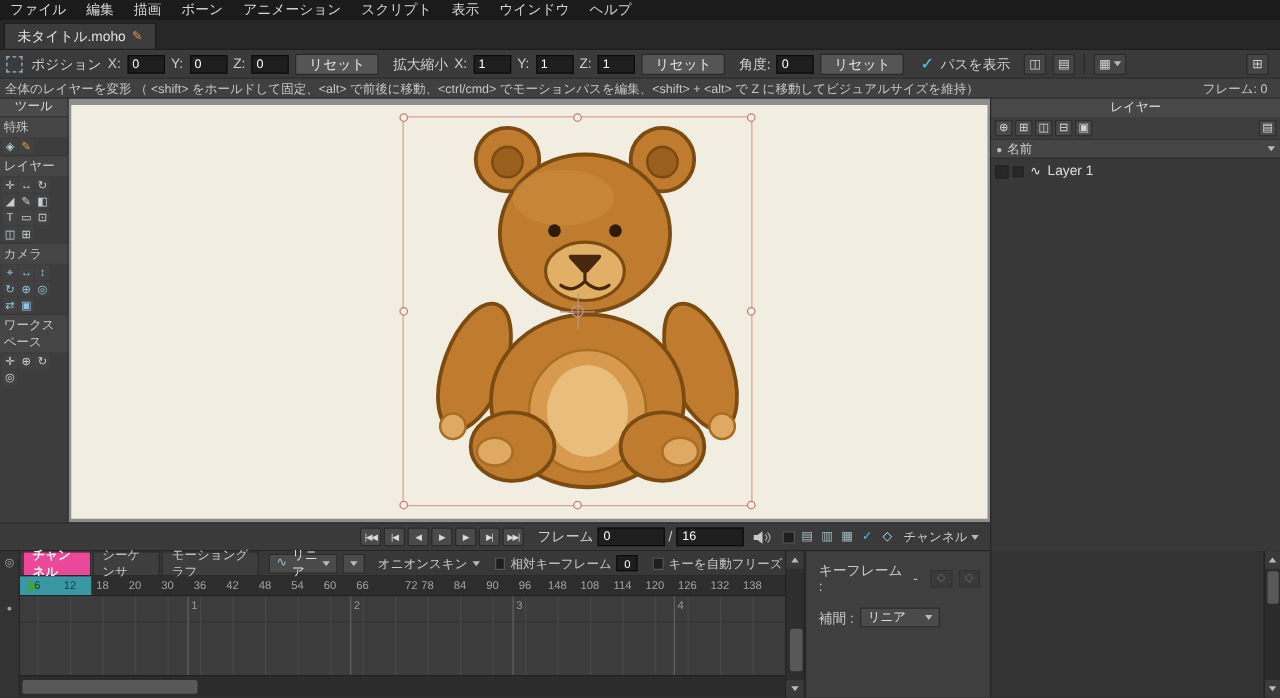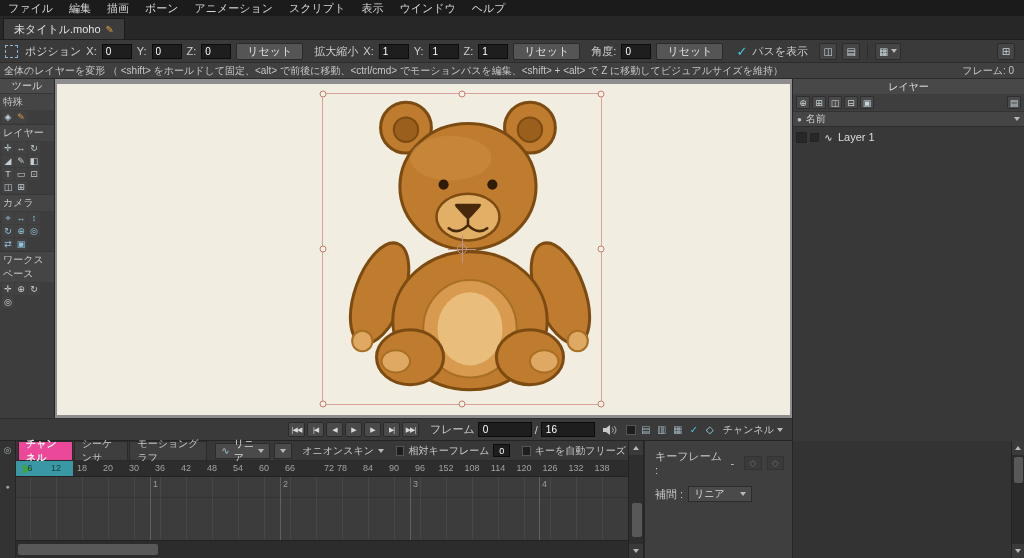--- a/index.html
+++ b/index.html
@@ -414,21 +414,21 @@
       <span class="tick" style="left: 170px;">42</span>
       <span class="tick" style="left: 196px;">48</span>
       <span class="tick" style="left: 222px;">54</span>
       <span class="tick" style="left: 248px;">60</span>
       <span class="tick" style="left: 274px;">66</span>
       <span class="tick" style="left: 300px; margin-left: 13px;">72</span>
       <span class="tick" style="left: 326px; text-align: center;">78</span>
       <span class="tick" style="left: 352px;">84</span>
       <span class="tick" style="left: 378px;">90</span>
       <span class="tick" style="left: 404px;">96</span>
-      <span class="tick" style="left: 430px;">152</span>
+      <span class="tick" style="left: 430px;">148</span>
       <span class="tick" style="left: 456px;">108</span>
       <span class="tick" style="left: 482px;">114</span>
       <span class="tick" style="left: 508px;">120</span>
       <span class="tick" style="left: 534px;">126</span>
       <span class="tick" style="left: 560px;">132</span>
       <span class="tick" style="left: 586px;">138</span>
     </div>
   <div id="tl-content">
     <span id="row-divider"></span>
   <span class="gridline" style="left: 14px;"></span>

